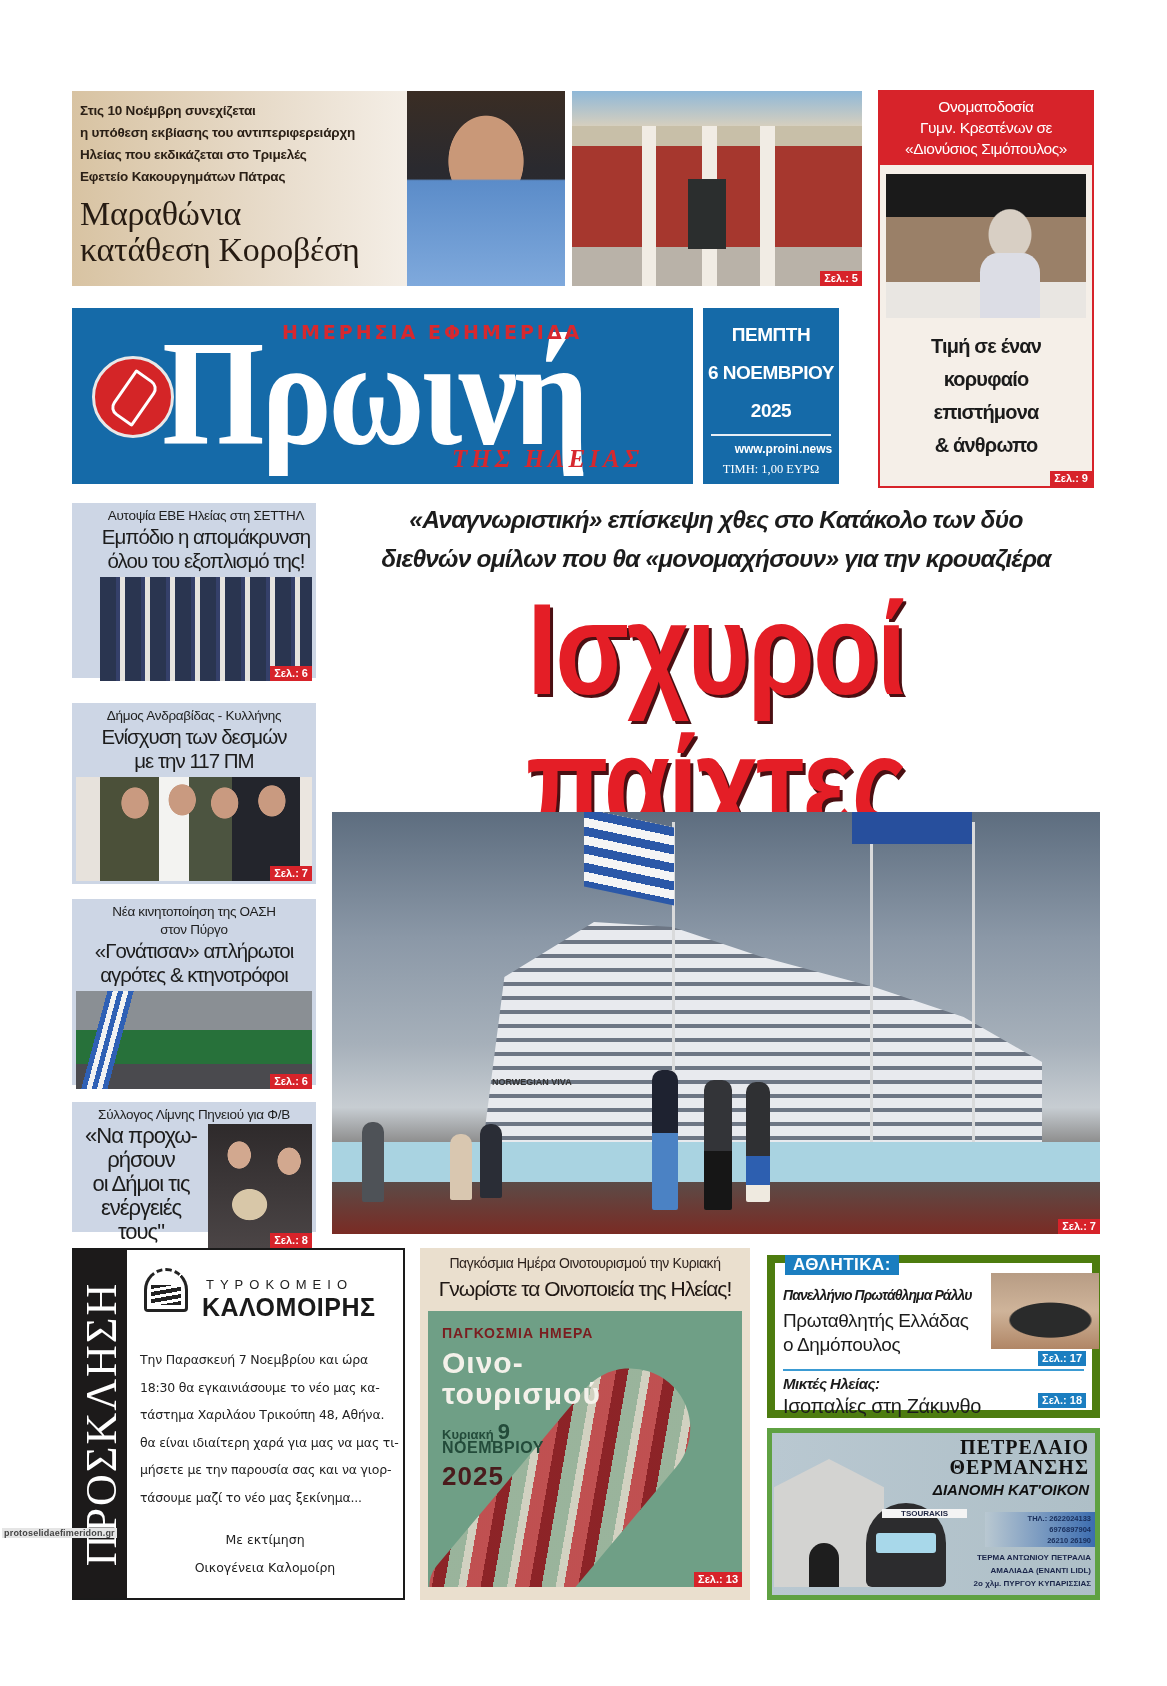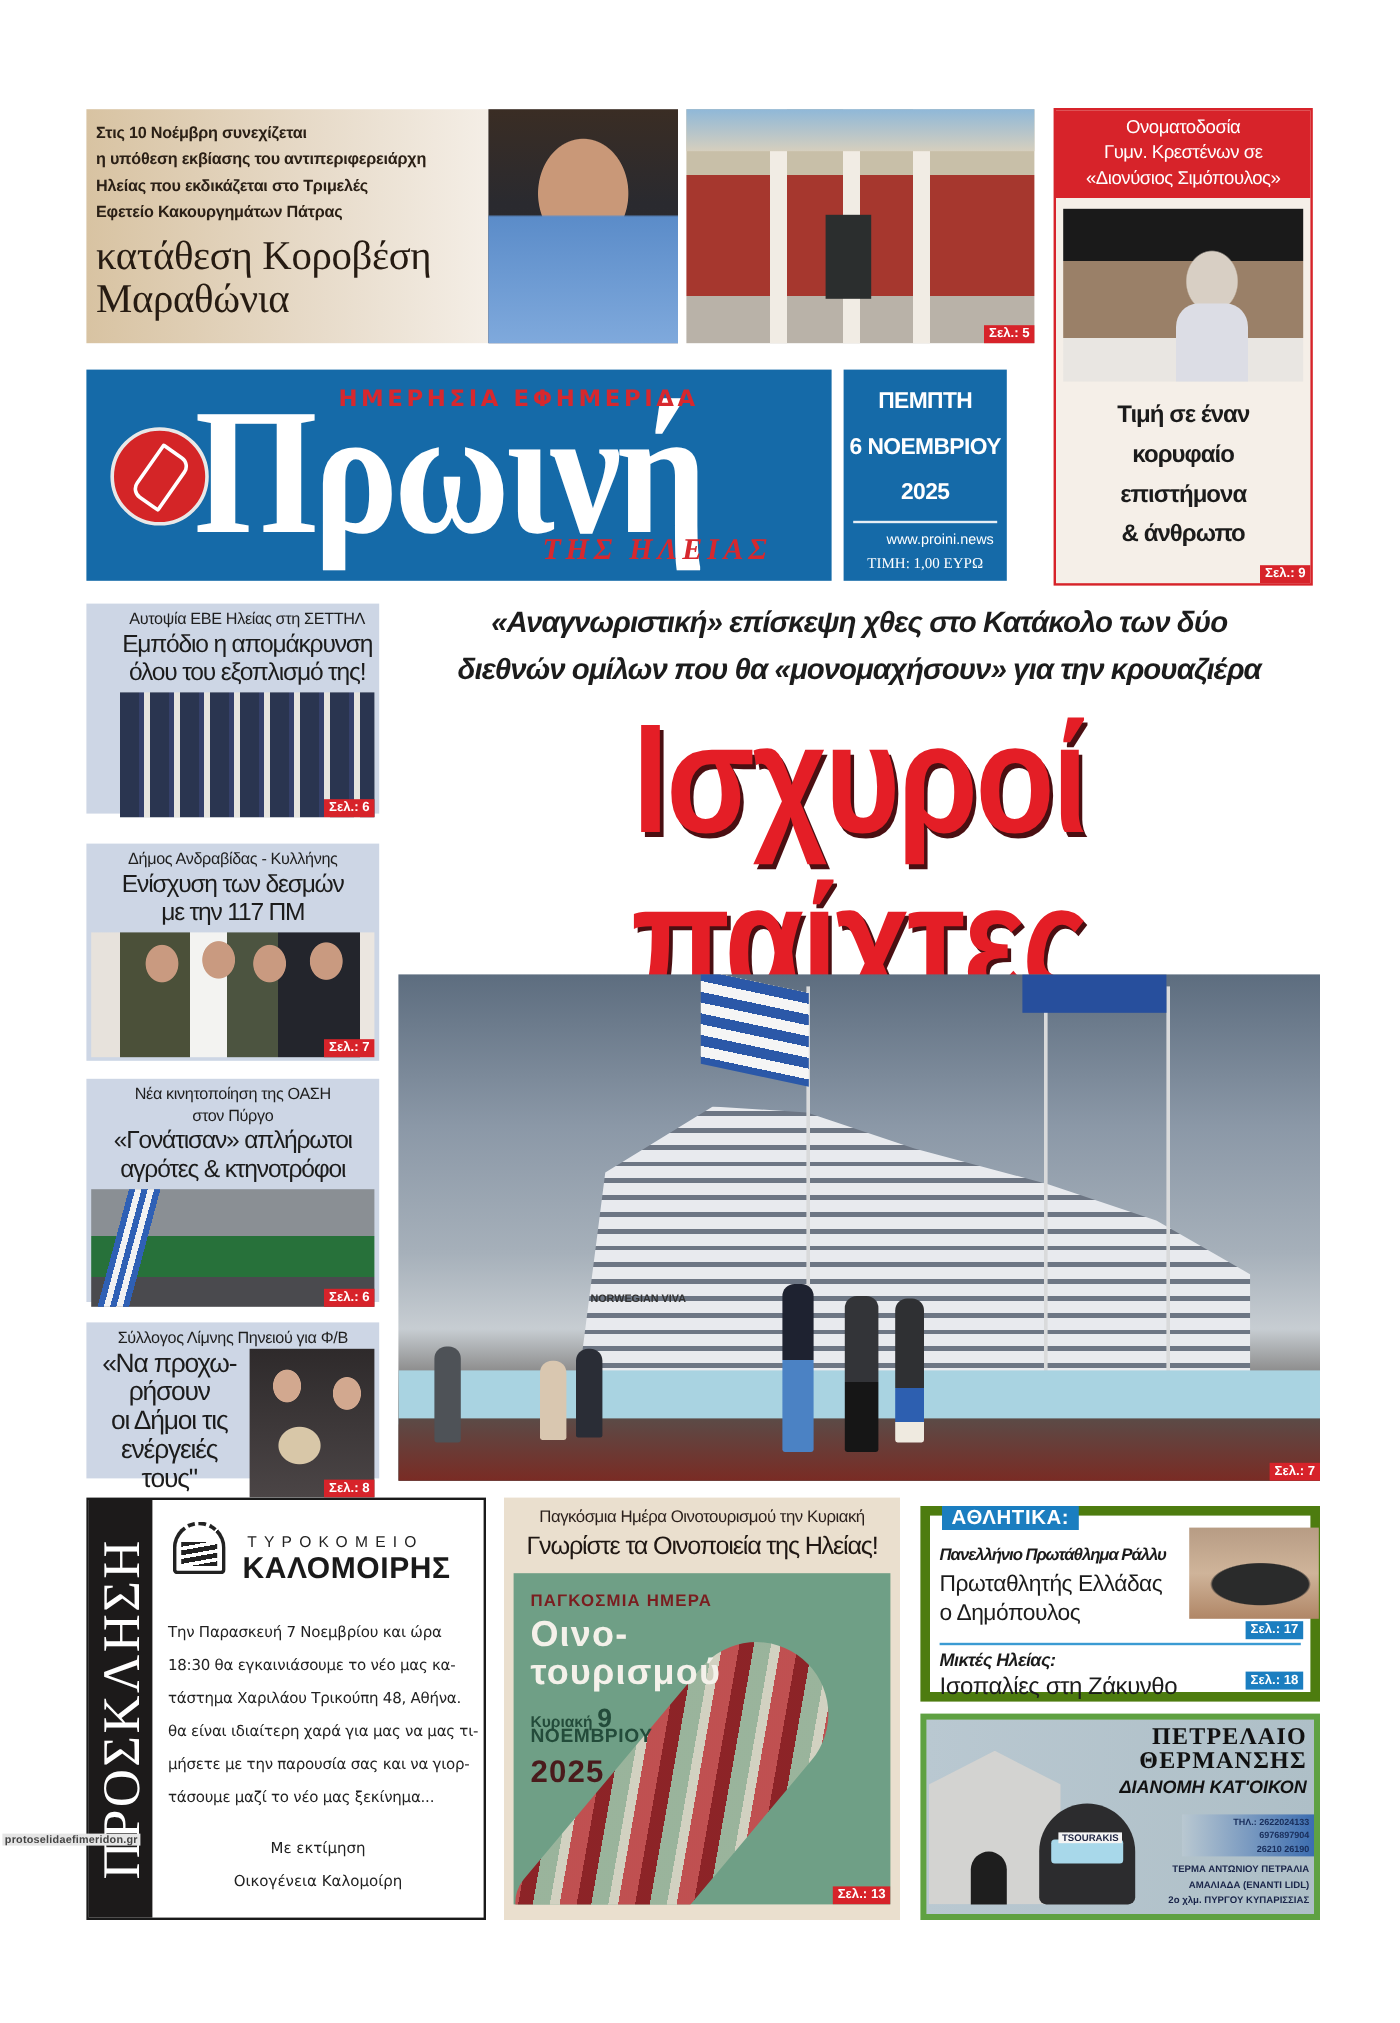--- a/index.html
+++ b/index.html
@@ -35,21 +35,21 @@
   #masthead { left: 72px; top: 308px; width: 621px; height: 176px; background: #156aa8; overflow: hidden; }
   #masthead .logo-circle { position: absolute; left: 20px; top: 48px; width: 82px; height: 82px; border-radius: 50%; background: #d42527; border: 3px solid #e8e8e8; }
   #masthead .logo-circle::before { content: ""; position: absolute; left: 24px; top: 14px; width: 24px; height: 44px; border: 3px solid #fff; border-radius: 2px 10px 2px 10px; transform: rotate(35deg); }
   #masthead .brand { position: absolute; left: 90px; top: 10px; font-family: "Liberation Serif", serif; font-size: 150px; line-height: 150px; font-weight: bold; color: #ffffff; letter-spacing: -4px; transform: scaleX(0.88); transform-origin: left top; }
   #masthead .tagline-top { position: absolute; left: 210px; top: 13px; font-size: 19px; font-weight: bold; color: #d7282e; letter-spacing: 3px; font-family: "DejaVu Sans", sans-serif; }
   #masthead .tagline-bottom { position: absolute; left: 380px; top: 137px; font-family: "Liberation Serif", serif; font-style: italic; font-weight: bold; font-size: 25px; color: #d7282e; letter-spacing: 4px; }
   #datebox { left: 703px; top: 308px; width: 136px; height: 176px; background: #156aa8; color: #fff; text-align: center; }
   #datebox .d { font-family: "Liberation Sans Narrow", "Liberation Sans", sans-serif; font-weight: bold; font-size: 19px; line-height: 38px; letter-spacing: -0.5px; }
   #datebox .d:first-child { margin-top: 8px; }
   #datebox hr { border: 0; border-top: 2px solid #e7eef5; margin: 4px 8px 4px; }
-  #datebox .web { font-size: 12px; font-weight: normal; line-height: 18px; padding-left: 25px; }
+  #datebox .web { font-size: 12px; font-weight: bold; line-height: 18px; padding-left: 25px; }
   #datebox .price { font-family: "Liberation Serif", serif; font-size: 12.5px; line-height: 22px; }
 
   
   .side-box { position: absolute; left: 72px; width: 244px; background: #cdd6e5; padding: 4px 4px 0; }
   .side-box .kicker { text-align: center; font-size: 13.5px; line-height: 18px; color: #1e1e1e; letter-spacing: -0.3px; }
   .side-box .head { text-align: center; font-size: 20.5px; line-height: 24px; color: #1c1c1c; letter-spacing: -1px; font-family: "Liberation Sans Narrow", "Liberation Sans", sans-serif; }
   .side-box .photo { margin: 4px 0 0; position: relative; }
   #box-setthl { top: 503px; height: 175px; padding-left: 28px; }
   #box-setthl .photo { height: 104px; background:
      repeating-linear-gradient(90deg, #2a3550 0 16px, #35406a 16px 20px, #e6e4df 20px 25px),
@@ -125,39 +125,39 @@
   #sports-box .divider { position: absolute; left: 8px; right: 8px; top: 106px; border-top: 2px solid #3b9bd3; }
   #sports-box .mix-kicker { position: absolute; left: 8px; top: 112px; font-style: italic; font-weight: bold; font-size: 15px; letter-spacing: -0.5px; }
   #sports-box .mix-head { position: absolute; left: 8px; top: 131px; font-size: 20px; line-height: 24px; letter-spacing: -0.4px; color: #1c1c1c; }
 
   #ad-petrelaio { left: 767px; top: 1428px; width: 333px; height: 172px; background: #5fa142; padding: 5px; }
   #ad-petrelaio .inner { position: relative; width: 100%; height: 100%; background: linear-gradient(90deg, #b9c8d1 0%, #aebfc7 100%); overflow: hidden; }
   #ad-petrelaio .house { position: absolute; left: 2px; top: 26px; width: 110px; height: 128px; background: #d3d3d1; clip-path: polygon(0 22%, 50% 0, 100% 22%, 100% 100%, 0 100%); }
   #ad-petrelaio .door { position: absolute; left: 37px; top: 110px; width: 30px; height: 44px; background: #1e1e1e; border-radius: 15px 15px 0 0; }
   #ad-petrelaio .truck { position: absolute; left: 94px; top: 70px; width: 80px; height: 84px; background: #2c2c2e; border-radius: 40px 40px 6px 6px; }
   #ad-petrelaio .truck::before { content: ""; position: absolute; left: 10px; top: 30px; width: 60px; height: 20px; background: #a8d8ea; border-radius: 3px; }
-  #ad-petrelaio .truck-name { position: absolute; left: 110px; top: 94px; font-size: 8px; font-weight: bold; color: #1d2340; background: #f4f4f4; padding: 0 3px; }
+  #ad-petrelaio .truck-name { position: absolute; left: 110px; top: 76px; font-size: 8px; font-weight: bold; color: #1d2340; background: #f4f4f4; padding: 0 19px; }
   #ad-petrelaio .t1 { position: absolute; right: 6px; top: 4px; font-family: "Liberation Serif", serif; font-weight: bold; font-size: 20px; line-height: 20px; color: #111; text-align: right; letter-spacing: 1px; }
   #ad-petrelaio .t2 { position: absolute; right: 6px; top: 48px; font-family: "Liberation Sans Narrow", "Liberation Sans", sans-serif; font-style: italic; font-weight: bold; font-size: 15px; color: #111; }
   #ad-petrelaio .phones { position: absolute; right: 0; top: 79px; width: 110px; padding: 1px 4px; background: linear-gradient(90deg, #b9c8d1, #3c6db0); font-size: 7.5px; line-height: 11px; font-weight: bold; color: #182d5a; text-align: right; }
   #ad-petrelaio .addr { position: absolute; right: 4px; top: 118px; font-size: 8px; line-height: 13px; font-weight: bold; color: #192449; text-align: right; }
 </style>
 </head>
 <body>
 
 <div id="top-lead" class="abs">
   <div class="kicker">
     <div>Στις 10 Νοέμβρη συνεχίζεται</div>
     <div>η υπόθεση εκβίασης του αντιπεριφερειάρχη</div>
     <div>Ηλείας που εκδικάζεται στο Τριμελές</div>
     <div>Εφετείο Κακουργημάτων Πάτρας</div>
   </div>
   <div class="headline">
+    <div>Μαραθώνια</div>
     <div>κατάθεση Κοροβέση</div>
-    <div>Μαραθώνια</div>
   </div>
 </div>
 <div id="photo-portrait" class="abs"></div>
 <div id="photo-building" class="abs">
   <span class="page-tag" style="right:0;bottom:0;z-index:2;">Σελ.: 5</span>
 </div>
 
 <div id="sidebar-tribute" class="abs">
   <div class="red-head">
     <div>Ονοματοδοσία</div>

